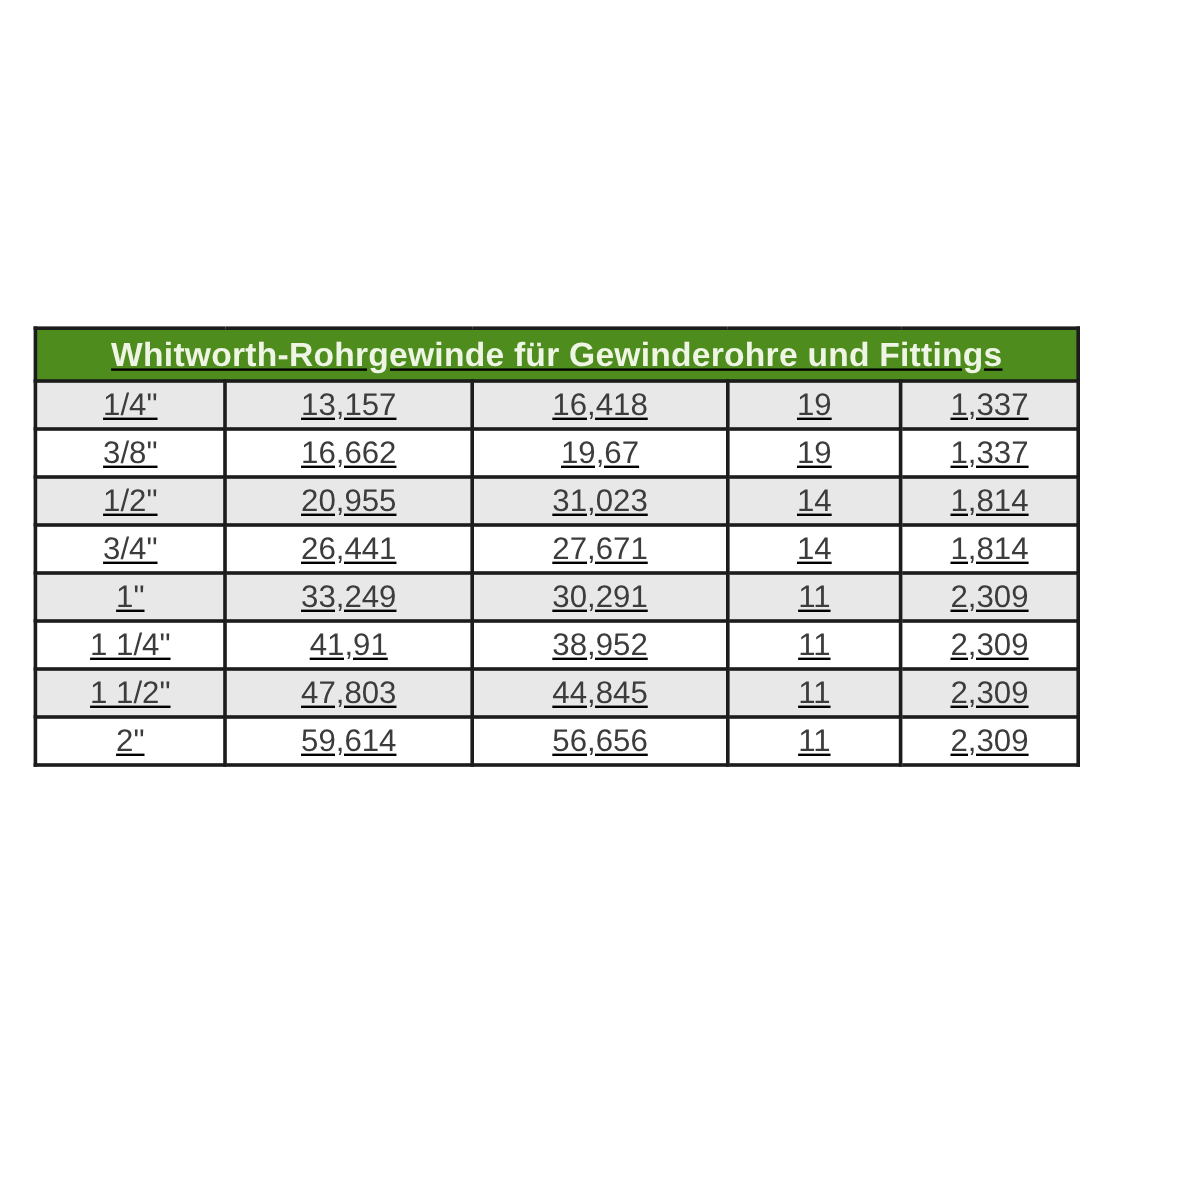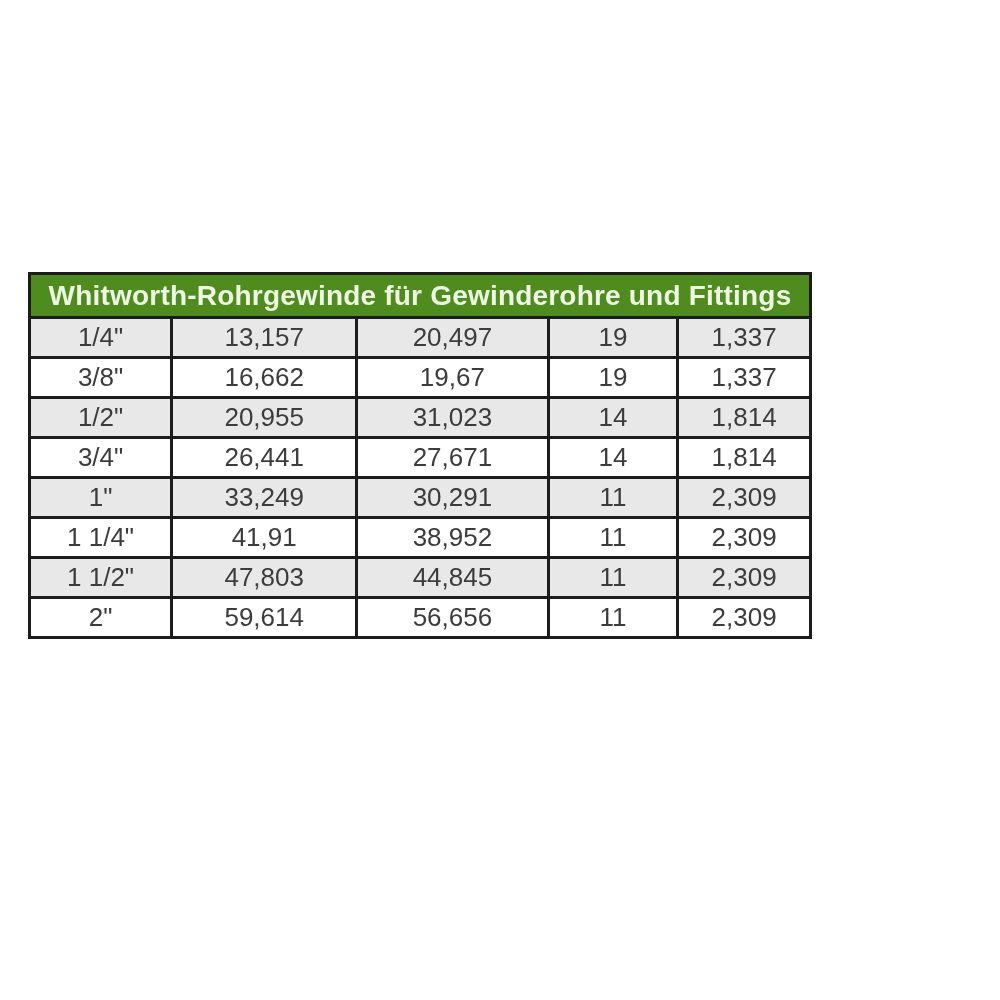--- a/index.html
+++ b/index.html
@@ -7,21 +7,22 @@
     width: 1000px;
     height: 1000px;
     background: #ffffff;
     font-family: "Liberation Sans", sans-serif;
     overflow: hidden;
   }
   .table-wrap {
     position: absolute;
     left: 28px;
     top: 272px;
-    width: 784px;
+    width: 872px;
+    text-decoration: underline;
   }
   table.spec-table {
     width: 100%;
     border-collapse: collapse;
     table-layout: fixed;
   }
   table.spec-table th,
   table.spec-table td {
     border: 3px solid #1c1c1c;
     text-align: center;
@@ -68,21 +69,21 @@
     </colgroup>
     <thead>
       <tr>
         <th colspan="5" class="title-cell">Whitworth-Rohrgewinde für Gewinderohre und Fittings</th>
       </tr>
     </thead>
     <tbody>
       <tr>
         <td>1/4"</td>
         <td>13,157</td>
-        <td>20,497</td>
+        <td>16,418</td>
         <td>19</td>
         <td>1,337</td>
       </tr>
       <tr>
         <td>3/8"</td>
         <td>16,662</td>
         <td>19,67</td>
         <td>19</td>
         <td>1,337</td>
       </tr>

